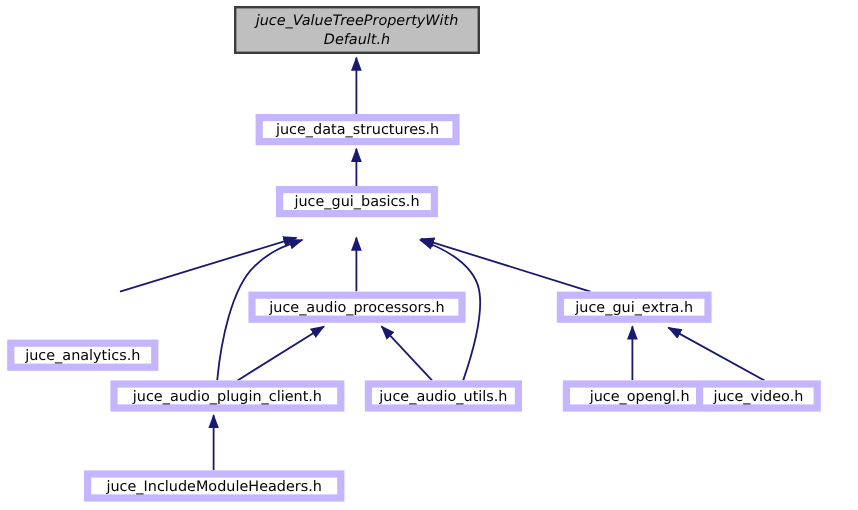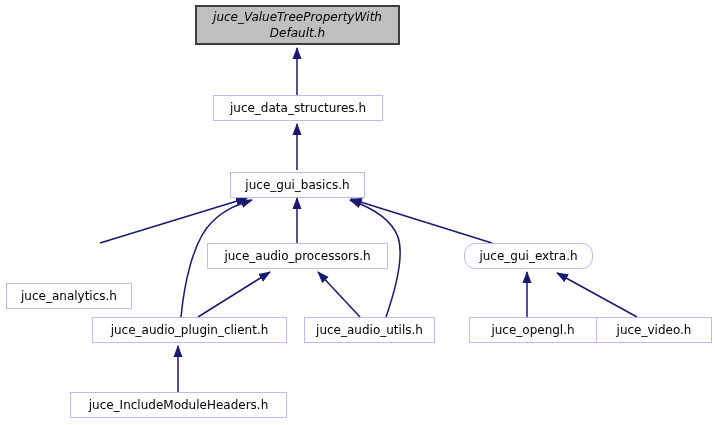--- a/index.html
+++ b/index.html
@@ -8,21 +8,21 @@
     width:715px;height:425px;
     background:#ffffff;
     font-family:"DejaVu Sans","Liberation Sans",sans-serif;
     overflow:hidden;
   }
   #edges{position:absolute;left:0;top:0;width:715px;height:425px;}
   .node{
     position:absolute;
     box-sizing:border-box;
     background:#ffffff;
-    border:1px solid #c4b5fd;
+    border:6px solid #c4b5fd;
     display:flex;
     align-items:center;
     justify-content:center;
     font-size:12px;
     color:#000000;
     white-space:nowrap;
     cursor:pointer;
     z-index:2;
   }
   .node-highlight{
@@ -62,49 +62,49 @@
 
   <div class="node node-highlight" style="left:195px;top:5px;width:205px;height:40px;">
     <span>juce_ValueTreePropertyWith</span>
     <span>Default.h</span>
   </div>
 
   <div class="node" style="left:213px;top:95px;width:170px;height:26px;">
     <span>juce_data_structures.h</span>
   </div>
 
-  <div class="node" style="left:230px;top:172px;width:135px;height:26px;">
+  <div class="node" style="left:230px;top:155px;width:135px;height:26px;">
     <span>juce_gui_basics.h</span>
   </div>
 
   <div class="node" style="left:6px;top:243px;width:126px;height:26px;margin-top:40px;">
     <span>juce_analytics.h</span>
   </div>
 
   <div class="node" style="left:207px;top:243px;width:181px;height:26px;">
     <span>juce_audio_processors.h</span>
   </div>
 
-  <div class="node" style="left:464px;top:243px;width:129px;height:26px;border-radius:11px;">
+  <div class="node" style="left:464px;top:243px;width:129px;height:26px;">
     <span>juce_gui_extra.h</span>
   </div>
 
   <div class="node" style="left:92px;top:317px;width:195px;height:26px;">
     <span>juce_audio_plugin_client.h</span>
   </div>
 
   <div class="node" style="left:304px;top:317px;width:131px;height:26px;">
     <span>juce_audio_utils.h</span>
   </div>
 
   <div class="node" style="left:469px;top:317px;width:128px;height:26px;">
     <span>juce_opengl.h</span>
   </div>
 
-  <div class="node" style="left:596px;top:317px;width:116px;height:26px;">
+  <div class="node" style="left:580px;top:317px;width:104px;height:26px;">
     <span>juce_video.h</span>
   </div>
 
   <div class="node" style="left:70px;top:392px;width:217px;height:26px;">
     <span>juce_IncludeModuleHeaders.h</span>
   </div>
 
 </div>
 
 </body></html>

